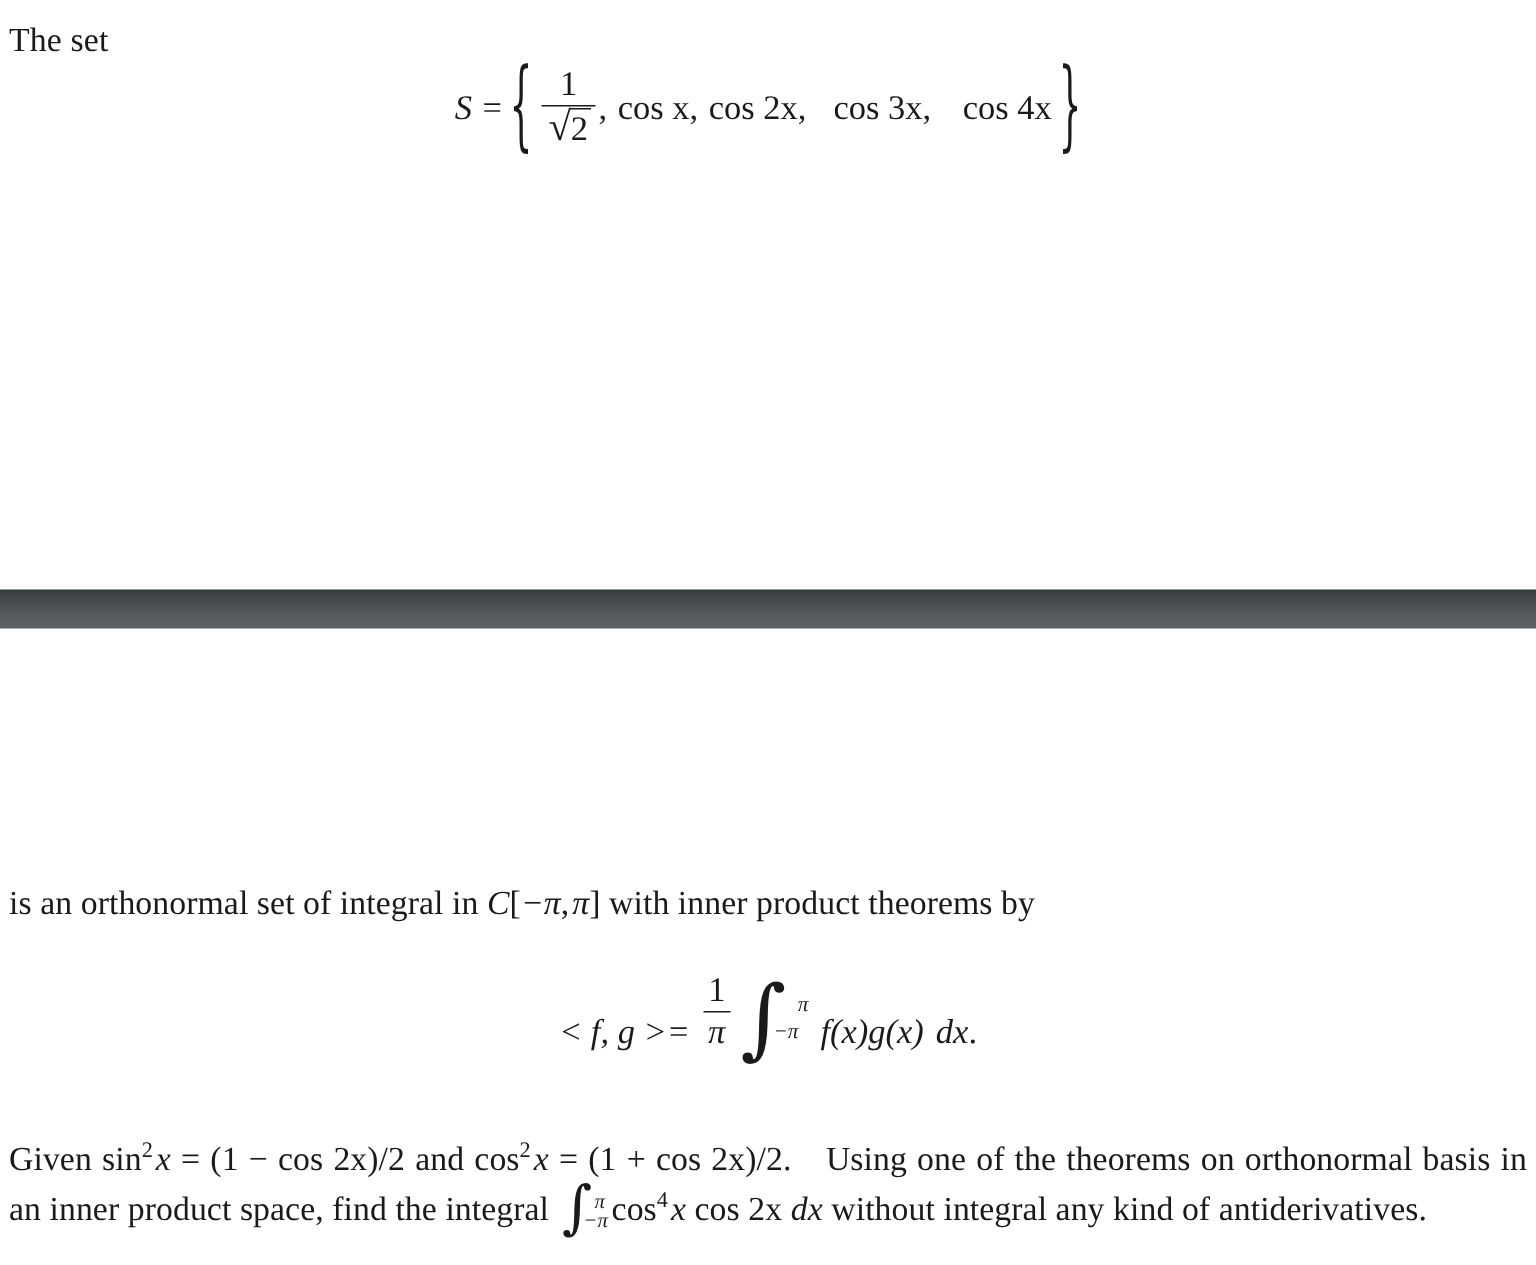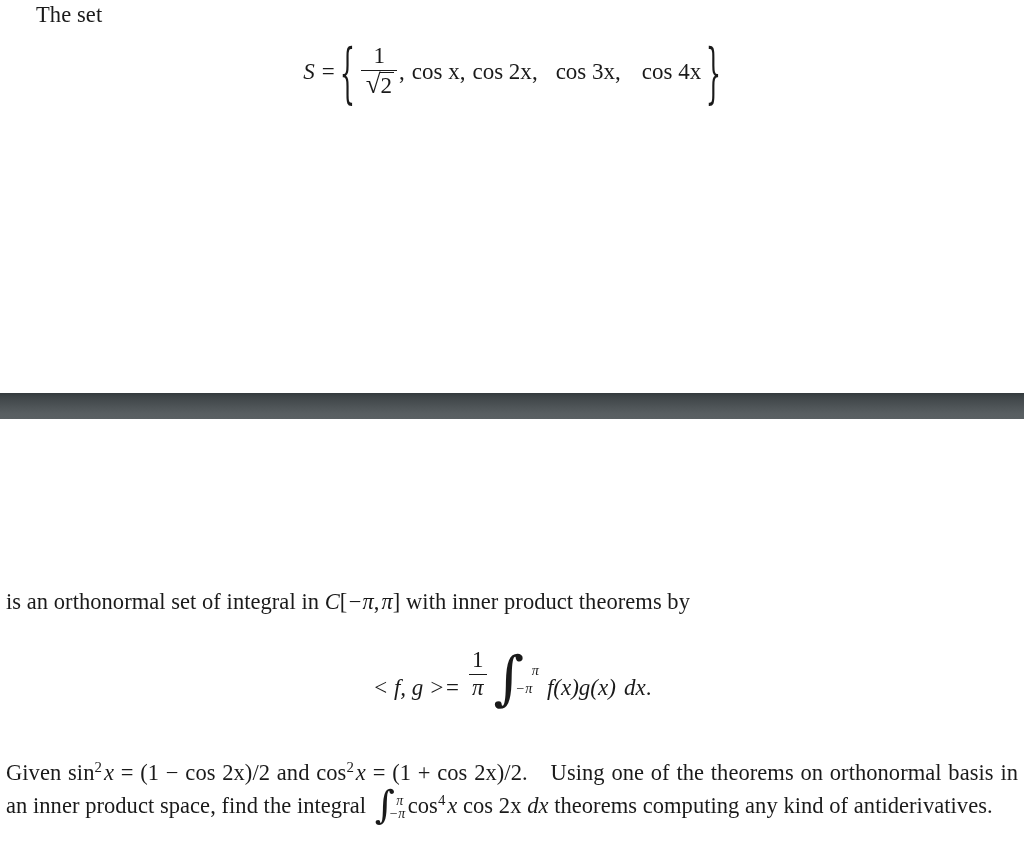--- a/index.html
+++ b/index.html
@@ -119,24 +119,23 @@
     line-height: 1;
     margin-left: -0.34em;
   }
   .inti > .lims > .up { transform: translate(0.44em, 0.02em); }
   .inti > .lims > .lo { transform: translate(-0.10em, -0.08em); }
 
   
   .intro-line {
     position: absolute;
     left: 6px;
-    top: 2px;
+    top: 14px;
     font-size: 22.5px;
     letter-spacing: 0.1px;
-    margin-left: 30px;
   }
 
   .display-set {
     position: absolute;
     left: 0;
     right: 0;
     top: 44px;
     text-align: center;
     font-size: 23px;
   }
@@ -287,14 +286,14 @@
     <span class="inti">
       <span class="intsign">∫</span>
       <span class="lims">
         <span class="up mathit">π</span>
         <span class="lo mathit">−π</span>
       </span>
     </span><span class="opname">cos</span><span class="sup">4</span> <span class="mathit">x</span>
     <span class="opname">cos 2x</span>
     <span class="mathit">dx</span>
   </span>
-  <span>theorems computing any kind of antiderivatives.</span>
+  <span>without integral any kind of antiderivatives.</span>
 </div>
 
 </body></html>

